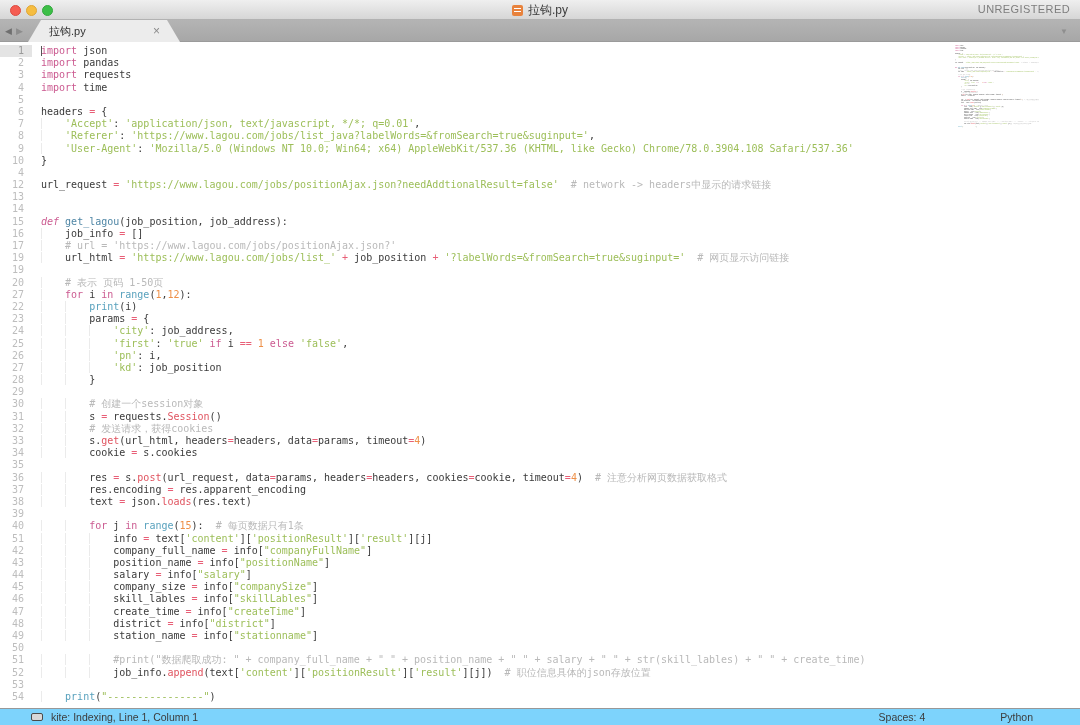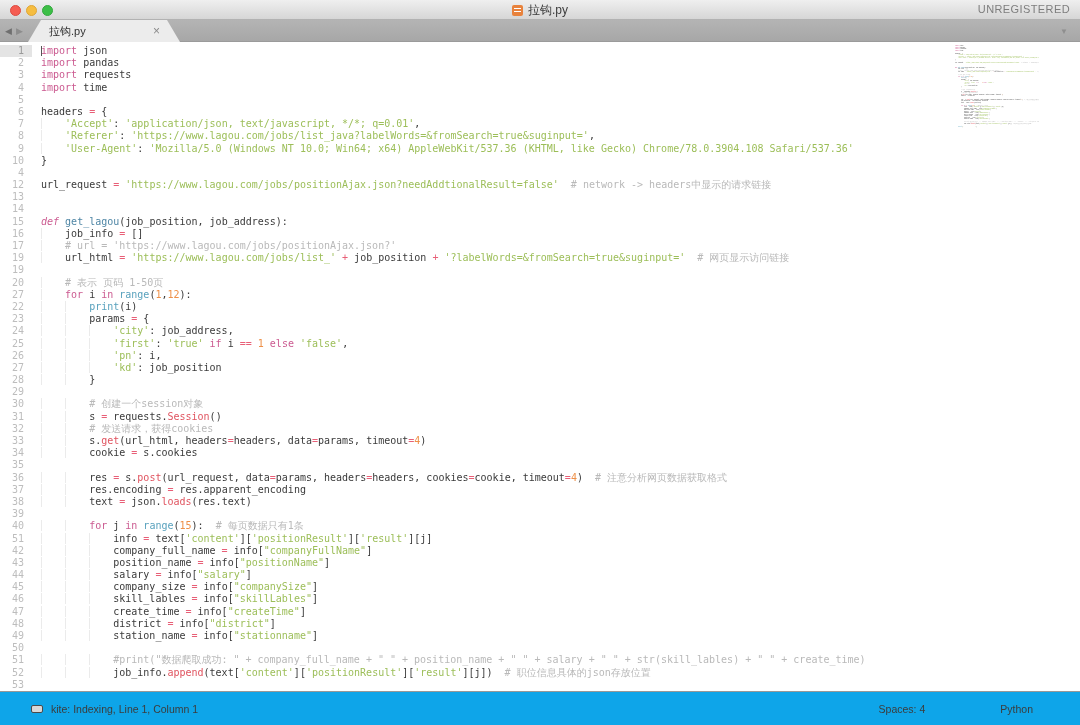--- a/index.html
+++ b/index.html
@@ -91,22 +91,22 @@
   .minimap{
     position:absolute;left:955px;top:3px;width:84px;height:130px;overflow:hidden;
   }
   .minimap .mini{
     transform:scale(0.125);transform-origin:0 0;width:680px;
     font:10px/12.2px "DejaVu Sans Mono",monospace;white-space:pre;
   }
   .minimap .g{border-left:none;}
   
   .statusbar{
-    position:absolute;bottom:0;left:0;width:100%;height:34px;
-    background:#0ea5e9;border-top:1px solid #989898;
+    position:absolute;bottom:0;left:0;width:100%;height:17px;
+    background:#7dd3fc;border-top:1px solid #989898;
     display:flex;align-items:center;font-size:10.5px;color:#3c3c3c;
   }
   .kite-icon{
     width:12px;height:8px;border:1.5px solid #4a4a4a;border-radius:2px;
     margin:0 8px 0 31px;flex:0 0 auto;background:#d8d8d8;
   }
   .status-left{flex:1;}
   .status-spaces{margin-right:75px;}
   .status-lang{margin-right:47px;}
 </style>

